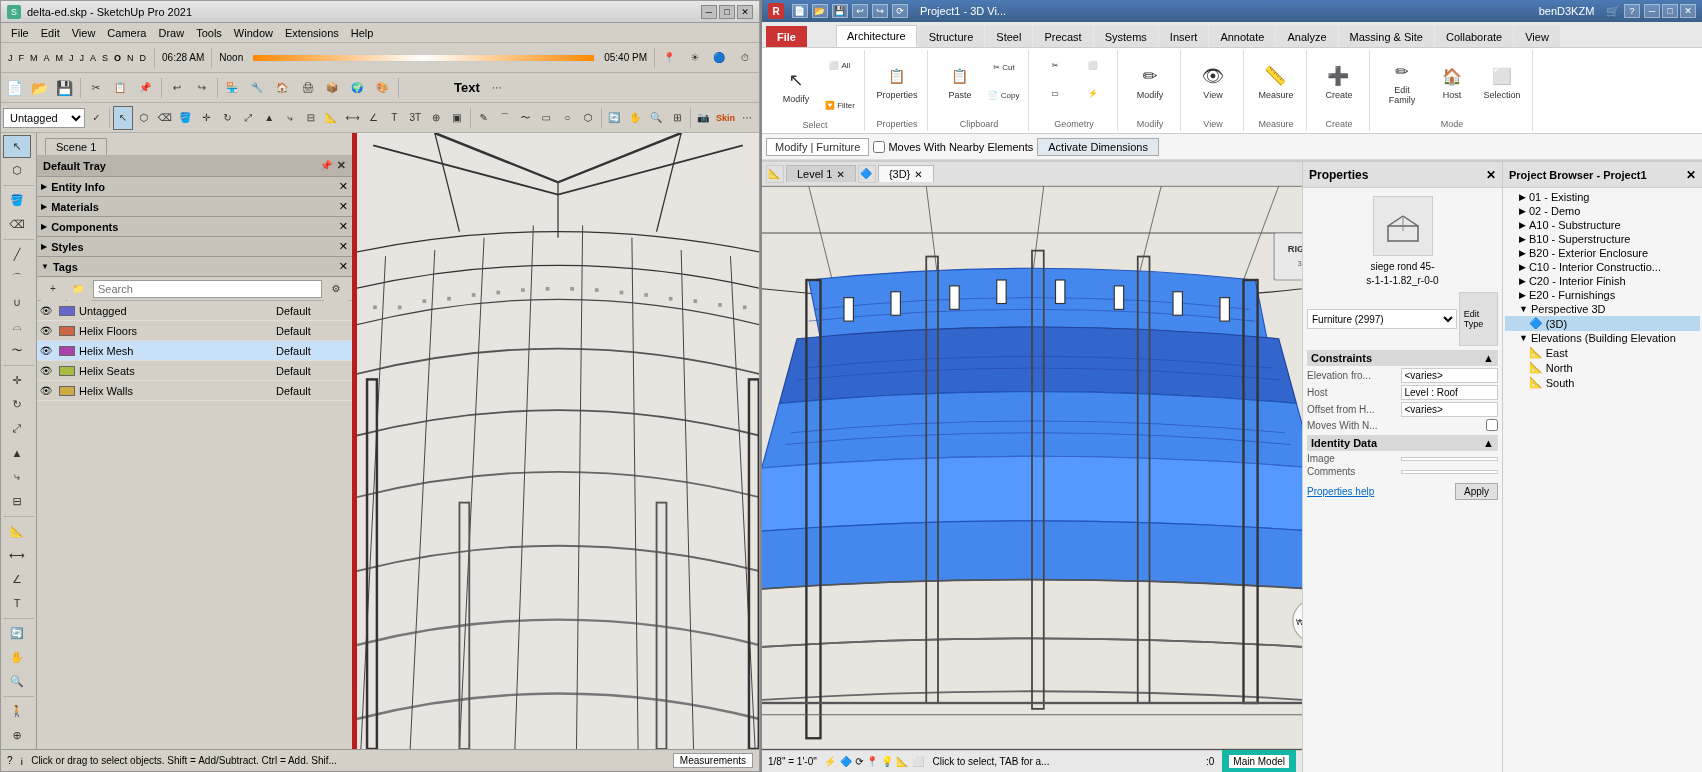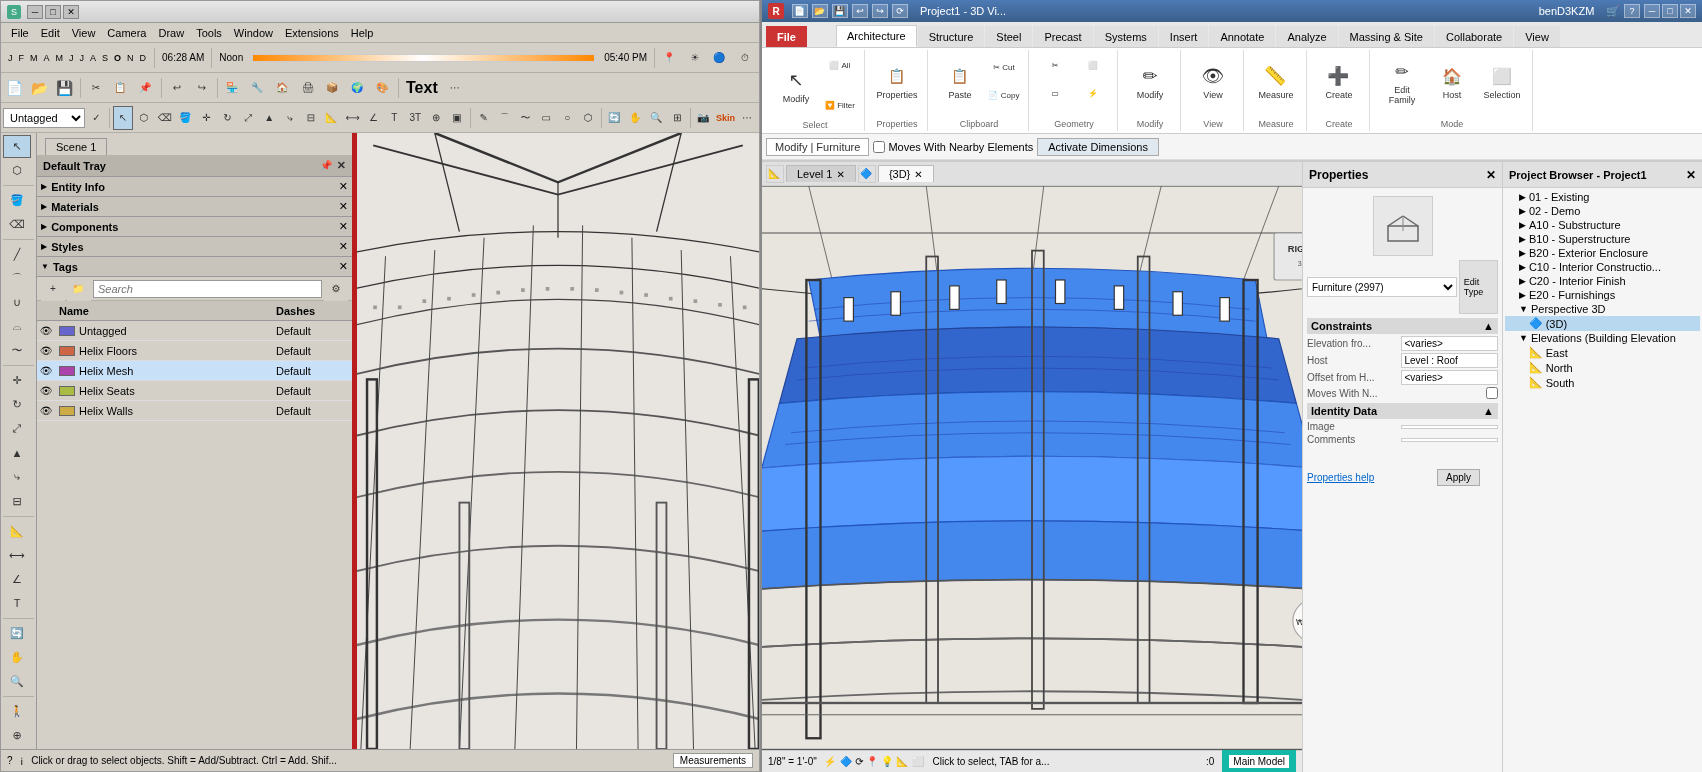--- a/index.html
+++ b/index.html
@@ -144,21 +144,20 @@
       gap: 2px;
       border-bottom: 1px solid #b0afa8;
     }
     .tags-search {
       flex: 1;
       height: 18px;
       border: 1px solid #999;
       background: white;
       padding: 0 4px;
       font-size: 11px;
-      font-style: italic;
     }
     .tags-table { flex: 1; overflow-y: auto; }
     .tags-col-header {
       display: flex;
       background: #c8c4bc;
       border-bottom: 1px solid #999;
       height: 20px;
       align-items: center;
     }
     .col-name { flex: 1; padding: 0 4px; font-size: 11px; font-weight: bold; cursor: pointer; }
@@ -457,21 +456,21 @@
     .rv-prop-value { 
       border: 1px solid #ccc; 
       background: white; 
       padding: 1px 3px; 
       font-size: 10px; 
       flex: 1;
       min-width: 0;
     }
     .rv-prop-checkbox { width: 12px; height: 12px; }
     .rv-prop-link { color: #0066cc; text-decoration: underline; cursor: pointer; font-size: 10px; }
-    .rv-prop-apply { padding: 2px 8px; font-size: 10px; background: #e0e0e0; border: 1px solid #aaa; cursor: pointer; float: right; margin: 18px; }
+    .rv-prop-apply { padding: 2px 8px; font-size: 10px; background: #e0e0e0; border: 1px solid #aaa; cursor: pointer; float: right; margin: 0; }
 
     
     .rv-project-browser {
       width: 200px;
       background: #f5f5f5;
       border-left: 1px solid #ccc;
       display: flex;
       flex-direction: column;
       overflow: hidden;
     }
@@ -542,20 +541,21 @@
       width: 100px;
     }
   </style>
 </head>
 <body>
 
 <div class="sketchup-window">
 
   <div class="su-titlebar">
     <div class="su-titlebar-icon">S</div>
+    <span class="su-titlebar-text">delta-ed.skp - SketchUp Pro 2021</span>
     <div class="su-titlebar-btns">
       <div class="su-titlebar-btn">─</div>
       <div class="su-titlebar-btn">□</div>
       <div class="su-titlebar-btn">✕</div>
     </div>
   </div>
 
   <div class="su-menubar">
     <span class="su-menu-item">File</span>
     <span class="su-menu-item">Edit</span>
@@ -609,21 +609,21 @@
     <div class="tb-btn">↪</div>
     <div class="tb-sep"></div>
     <div class="tb-btn">🏪</div>
     <div class="tb-btn">🔧</div>
     <div class="tb-btn">🏠</div>
     <div class="tb-btn">🖨</div>
     <div class="tb-btn">📦</div>
     <div class="tb-btn">🌍</div>
     <div class="tb-btn">🎨</div>
     <div class="tb-sep"></div>
-    <span style="font-size:16px; font-weight:bold; padding:0 4px;">Text</span>
+    <span style="font-size:13px; font-weight:bold; padding:0 4px;margin-left:48px;">Text</span>
     <div class="tb-btn">⋯</div>
   </div>
 
   <div class="su-toolbar3">
     <select class="su-layer-select">
       <option>Untagged</option>
     </select>
     <div class="tb-btn">✓</div>
     <div class="tb-sep"></div>
     <div class="tb-btn" style="background:#b8d4e8; border:1px solid #666;">↖</div>
@@ -738,25 +738,20 @@
           <span class="panel-title">Tags</span>
           <span class="panel-close">✕</span>
         </div>
         <div class="tags-toolbar">
           <div class="tb-btn">+</div>
           <div class="tb-btn">📁</div>
           <input class="tags-search" type="text" placeholder="Search" style="">
           <div class="tb-btn">⚙</div>
         </div>
         <div class="tags-table">
-          <div class="tags-col-header">
-            <div style="width:18px;"></div>
-            <div class="col-name">Name</div>
-            <div class="col-dash">Dashes</div>
-          </div>
 
           <div class="tag-row">
             <div class="tag-eye">👁</div>
             <div class="tag-color" style="background:#6666cc;"></div>
             <div class="tag-name-cell">Untagged</div>
             <div class="tag-dash-cell">Default</div>
           </div>
           <div class="tag-row">
             <div class="tag-eye">👁</div>
             <div class="tag-color" style="background:#cc6644;"></div>
@@ -1111,20 +1106,23 @@
       <div class="rv-prop-content">
 
         <div class="rv-prop-icon">
           <svg width="40" height="40" viewBox="0 0 40 40">
             <rect x="5" y="20" width="30" height="15" fill="none" stroke="#666" stroke-width="1.5"></rect>
             <line x1="5" y1="20" x2="20" y2="10" stroke="#666" stroke-width="1.5"></line>
             <line x1="35" y1="20" x2="20" y2="10" stroke="#666" stroke-width="1.5"></line>
             <line x1="20" y1="10" x2="20" y2="25" stroke="#888" stroke-width="1"></line>
           </svg>
         </div>
+        <div class="rv-prop-name" style="font-size:10px; line-height:1.4;">
+          siege rond 45-<br>s-1-1-1.82_r-0-0
+        </div>
 
         <div style="display:flex;align-items:center;gap:2px;margin:4px 0;">
           <select class="rv-prop-dropdown">
             <option>Furniture (2997)</option>
           </select>
           <div style="padding:16px 4px;background:#e0e0e0;border:1px solid #ccc;font-size:9px;cursor:pointer;">Edit Type</div>
         </div>
 
         <div class="rv-prop-section-header">
           <span>Constraints</span>

